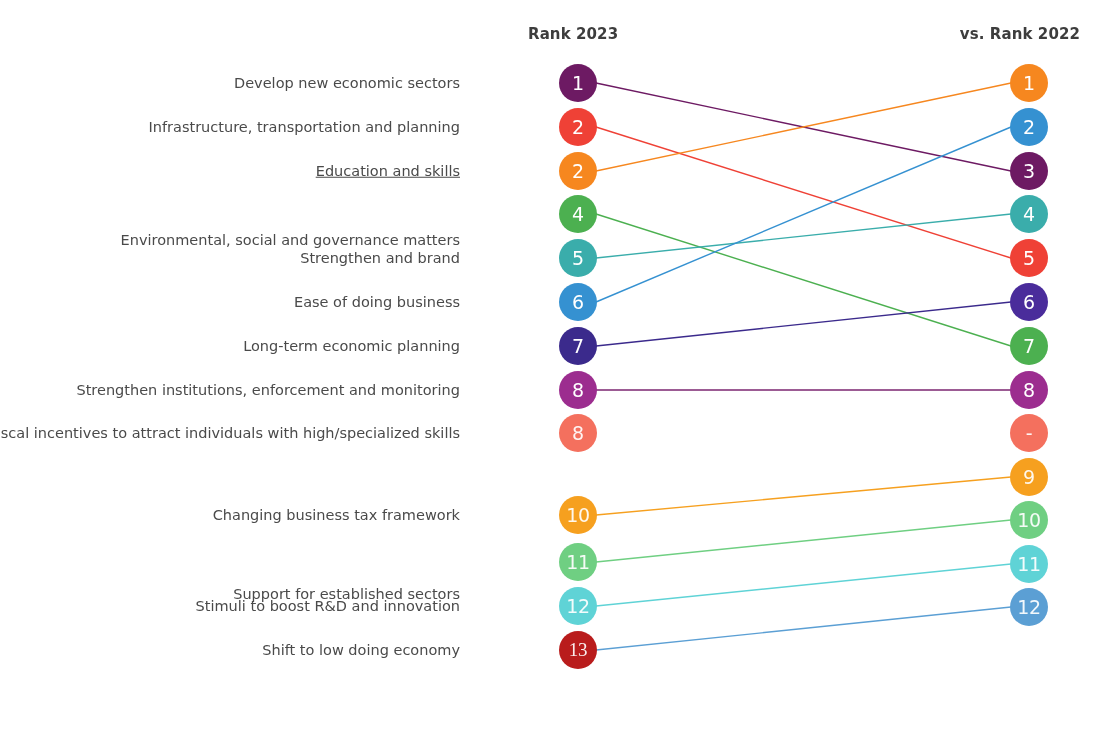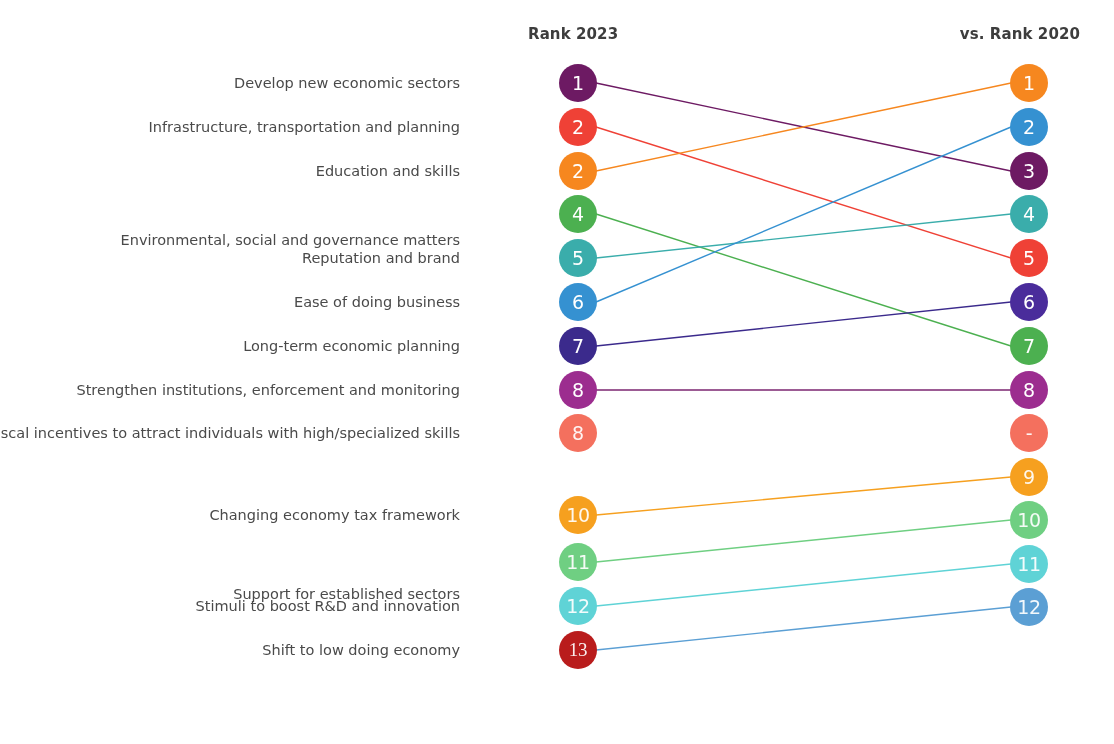--- a/index.html
+++ b/index.html
@@ -67,48 +67,48 @@
     white-space:nowrap;
   }
 </style>
 </head>
 <body>
 
 <div id="chart-root">
 
   <div class="col-header" id="header-left">Rank 2023</div>
 
-  <div class="col-header" id="header-right">vs. Rank 2020</div>
+  <div class="col-header" id="header-right">vs. Rank 2022</div>
 
   <svg id="links-layer" viewBox="0 0 1114 744" preserveAspectRatio="none">
       <line x1="596" y1="83" x2="1011" y2="171" stroke="#6d1a63" stroke-width="1.4"></line>
       <line x1="596" y1="127" x2="1011" y2="258" stroke="#ef4136" stroke-width="1.4"></line>
       <line x1="596" y1="171" x2="1011" y2="83" stroke="#f6871f" stroke-width="1.4"></line>
       <line x1="596" y1="214" x2="1011" y2="346" stroke="#4cb050" stroke-width="1.4"></line>
       <line x1="596" y1="258" x2="1011" y2="214" stroke="#3aadab" stroke-width="1.4"></line>
       <line x1="596" y1="302" x2="1011" y2="127" stroke="#3591d1" stroke-width="1.4"></line>
       <line x1="596" y1="346" x2="1011" y2="302" stroke="#3b2a8c" stroke-width="1.4"></line>
       <line x1="596" y1="390" x2="1011" y2="390" stroke="#7b2470" stroke-width="1.4"></line>
       <line x1="596" y1="515" x2="1011" y2="477" stroke="#f6a01f" stroke-width="1.4"></line>
       <line x1="596" y1="562" x2="1011" y2="520" stroke="#6fcf82" stroke-width="1.4"></line>
       <line x1="596" y1="606" x2="1011" y2="564" stroke="#5fd3d6" stroke-width="1.4"></line>
       <line x1="596" y1="650" x2="1011" y2="607" stroke="#5b9fd4" stroke-width="1.4"></line>
     </svg>
 
   <div id="labels-layer">
       <div class="row-label" style="top: 83px; margin-left: 40px;">Develop new economic sectors</div>
       <div class="row-label" style="top: 127px;">Infrastructure, transportation and planning</div>
-      <div class="row-label" style="top: 171px;">Education and skills</div>
+      <div class="row-label" style="top: 171px; text-decoration: underline;">Education and skills</div>
       <div class="row-label" style="top: 214px; margin-top: 26px;">Environmental, social and governance matters</div>
-      <div class="row-label" style="top: 258px;">Reputation and brand</div>
+      <div class="row-label" style="top: 258px;">Strengthen and brand</div>
       <div class="row-label" style="top: 302px;">Ease of doing business</div>
       <div class="row-label" style="top: 346px;">Long-term economic planning</div>
       <div class="row-label" style="top: 390px;">Strengthen institutions, enforcement and monitoring</div>
       <div class="row-label" style="top: 433px;">Fiscal incentives to attract individuals with high/specialized skills</div>
-      <div class="row-label" style="top: 515px;">Changing economy tax framework</div>
+      <div class="row-label" style="top: 515px;">Changing business tax framework</div>
       <div class="row-label" style="top: 562px; margin-top: 32px;">Support for established sectors</div>
       <div class="row-label" style="top: 606px;">Stimuli to boost R&amp;D and innovation</div>
       <div class="row-label" style="top: 650px;">Shift to low doing economy</div>
     </div>
   <div id="left-layer">
       <div class="node" style="left: 578px; top: 83px; background: rgb(109, 26, 99);">1</div>
       <div class="node" style="left: 578px; top: 127px; background: rgb(239, 65, 54);">2</div>
       <div class="node" style="left: 578px; top: 171px; background: rgb(246, 135, 31);">2</div>
       <div class="node" style="left: 578px; top: 214px; background: rgb(76, 176, 80);">4</div>
       <div class="node" style="left: 578px; top: 258px; background: rgb(58, 173, 171);">5</div>

